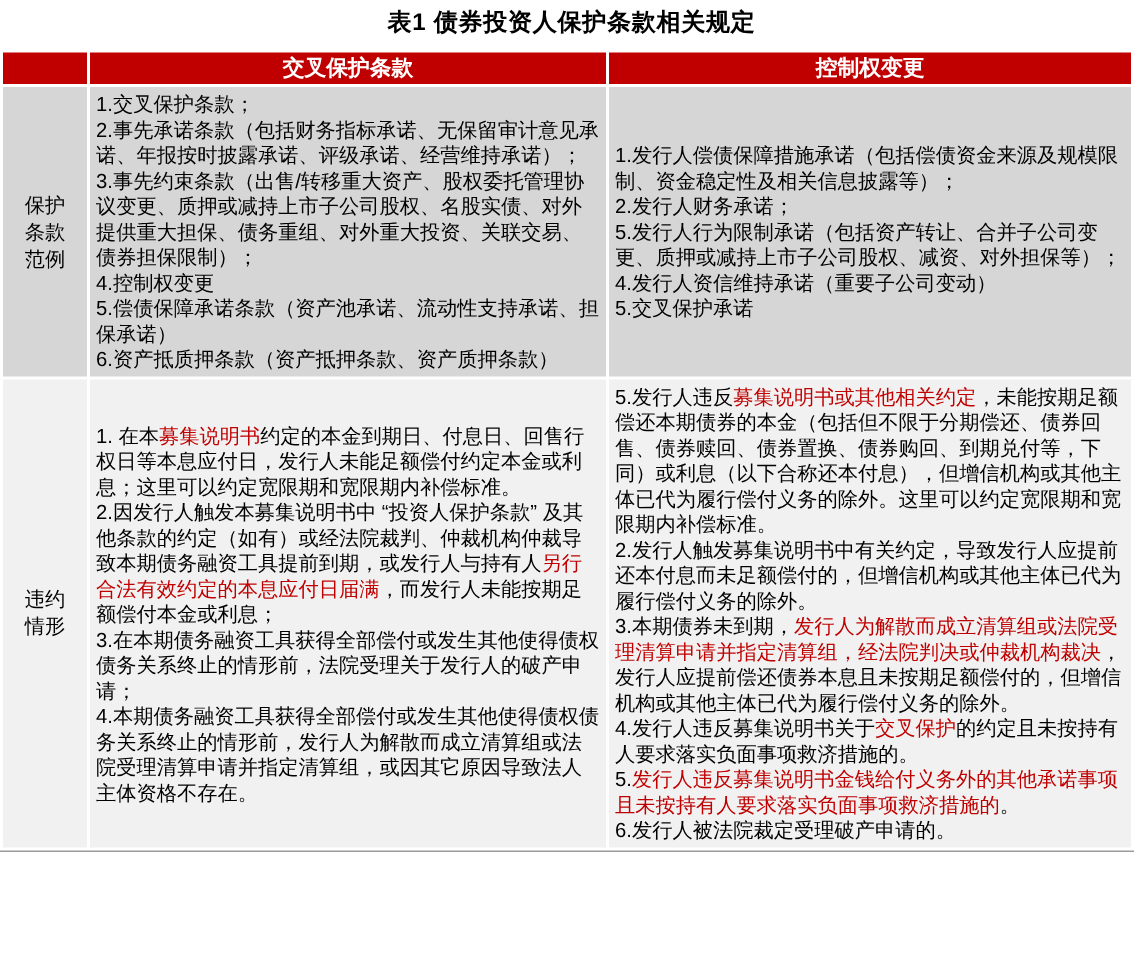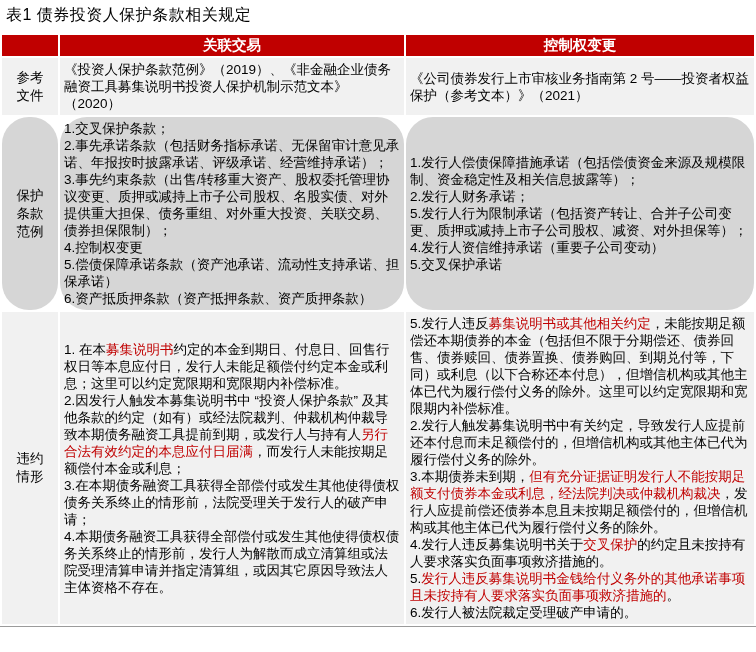--- a/index.html
+++ b/index.html
@@ -11,44 +11,45 @@
   }
   .page {
     width: 756px;
     height: 652px;
     overflow: hidden;
     box-sizing: border-box;
     padding-top: 5px;
   }
   .doc-title {
     font-size: 16px;
-    font-weight: normal;
+    font-weight: bold;
     color: #000;
     padding-left: 6px;
     margin-bottom: 7px;
     letter-spacing: 0.5px;
+    text-align: center;
   }
   table.reg-table {
     width: 756px;
     table-layout: fixed;
     border-collapse: separate;
     border-spacing: 2px;
     border-bottom: 1px solid #9b9b9b;
   }
   thead th {
     background: var(--header-bg, #C00000);
     color: var(--header-text, #ffffff);
     font-weight: bold;
     font-size: 14.5px;
     height: 19px;
     padding: 1px 0;
     text-align: center;
   }
   tbody tr.light td { background: var(--row-light, #F1F1F1); }
-  tbody tr.shade td { background: var(--row-gray, #D6D6D6); border-radius: 27px; }
+  tbody tr.shade td { background: var(--row-gray, #D6D6D6); }
   td.label-cell {
     text-align: center;
     vertical-align: middle;
     white-space: pre-line;
     font-size: 13.5px;
     line-height: 18px;
     padding: 2px 1px;
   }
   td.content-cell {
     vertical-align: middle;
@@ -68,35 +69,25 @@
 
   <table class="reg-table">
     <colgroup>
       <col style="width:56px">
       <col style="width:344px">
       <col style="width:348px">
     </colgroup>
     <thead>
       <tr>
         <th></th>
-        <th>关联交易</th>
+        <th>交叉保护条款</th>
         <th>控制权变更</th>
       </tr>
     </thead>
     <tbody>
-        <tr class="light">
-          <td class="label-cell">参考
-文件</td>
-          <td class="content-cell">
-            <div class="para"><span>《投资人保护条款范例》（2019）、《非金融企业债务融资工具募集说明书投资人保护机制示范文本》（2020）</span></div>
-          </td>
-          <td class="content-cell">
-            <div class="para"><span>《公司债券发行上市审核业务指南第 2 号——投资者权益保护（参考文本）》（2021）</span></div>
-          </td>
-        </tr>
         <tr class="shade">
           <td class="label-cell">保护
 条款
 范例</td>
           <td class="content-cell">
             <div class="para"><span>1.交叉保护条款；</span></div>
             <div class="para"><span>2.事先承诺条款（包括财务指标承诺、无保留审计意见承诺、年报按时披露承诺、评级承诺、经营维持承诺）；</span></div>
             <div class="para"><span>3.事先约束条款（出售/转移重大资产、股权委托管理协议变更、质押或减持上市子公司股权、名股实债、对外提供重大担保、债务重组、对外重大投资、关联交易、债券担保限制）；</span></div>
             <div class="para"><span>4.控制权变更</span></div>
             <div class="para"><span>5.偿债保障承诺条款（资产池承诺、流动性支持承诺、担保承诺）</span></div>
@@ -115,21 +106,21 @@
 情形</td>
           <td class="content-cell">
             <div class="para"><span>1. 在本</span><span class="red">募集说明书</span><span>约定的本金到期日、付息日、回售行权日等本息应付日，发行人未能足额偿付约定本金或利息；这里可以约定宽限期和宽限期内补偿标准。</span></div>
             <div class="para"><span>2.因发行人触发本募集说明书中 “投资人保护条款” 及其他条款的约定（如有）或经法院裁判、仲裁机构仲裁导致本期债务融资工具提前到期，或发行人与持有人</span><span class="red">另行合法有效约定的本息应付日届满</span><span>，而发行人未能按期足额偿付本金或利息；</span></div>
             <div class="para"><span>3.在本期债务融资工具获得全部偿付或发生其他使得债权债务关系终止的情形前，法院受理关于发行人的破产申请；</span></div>
             <div class="para"><span>4.本期债务融资工具获得全部偿付或发生其他使得债权债务关系终止的情形前，发行人为解散而成立清算组或法院受理清算申请并指定清算组，或因其它原因导致法人主体资格不存在。</span></div>
           </td>
           <td class="content-cell">
             <div class="para"><span>5.发行人违反</span><span class="red">募集说明书或其他相关约定</span><span>，未能按期足额偿还本期债券的本金（包括但不限于分期偿还、债券回售、债券赎回、债券置换、债券购回、到期兑付等，下同）或利息（以下合称还本付息），但增信机构或其他主体已代为履行偿付义务的除外。这里可以约定宽限期和宽限期内补偿标准。</span></div>
             <div class="para"><span>2.发行人触发募集说明书中有关约定，导致发行人应提前还本付息而未足额偿付的，但增信机构或其他主体已代为履行偿付义务的除外。</span></div>
-            <div class="para"><span>3.本期债券未到期，</span><span class="red">但有充分证据证明发行人不能按期足额支付债券本金或利息，经法院判决或仲裁机构裁决</span><span>，发行人应提前偿还债券本息且未按期足额偿付的，但增信机构或其他主体已代为履行偿付义务的除外。</span></div>
+            <div class="para"><span>3.本期债券未到期，</span><span class="red">发行人为解散而成立清算组或法院受理清算申请并指定清算组，经法院判决或仲裁机构裁决</span><span>，发行人应提前偿还债券本息且未按期足额偿付的，但增信机构或其他主体已代为履行偿付义务的除外。</span></div>
             <div class="para"><span>4.发行人违反募集说明书关于</span><span class="red">交叉保护</span><span>的约定且未按持有人要求落实负面事项救济措施的。</span></div>
             <div class="para"><span>5.</span><span class="red">发行人违反募集说明书金钱给付义务外的其他承诺事项且未按持有人要求落实负面事项救济措施的</span><span>。</span></div>
             <div class="para"><span>6.发行人被法院裁定受理破产申请的。</span></div>
           </td>
         </tr>
       </tbody>
   </table>
 </div>
 
 </body></html>

